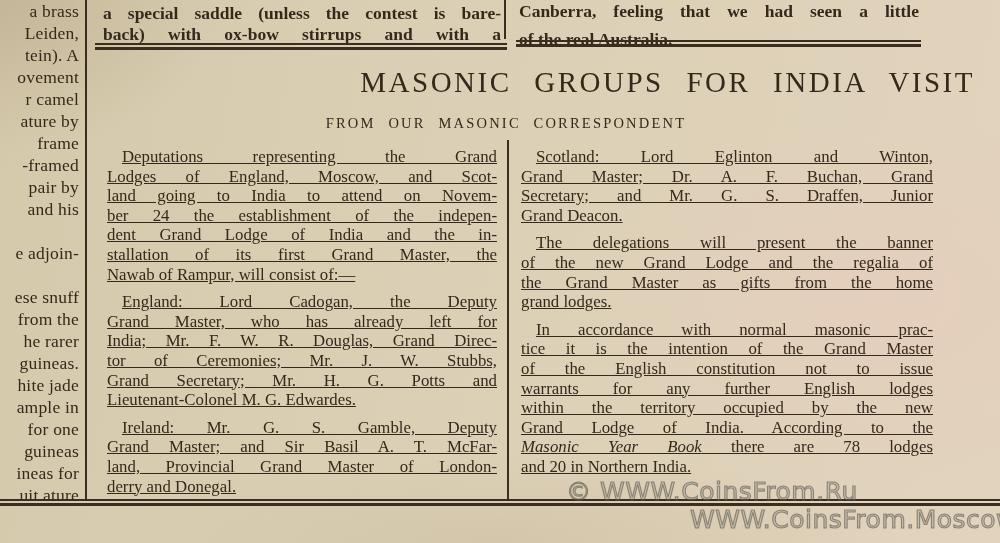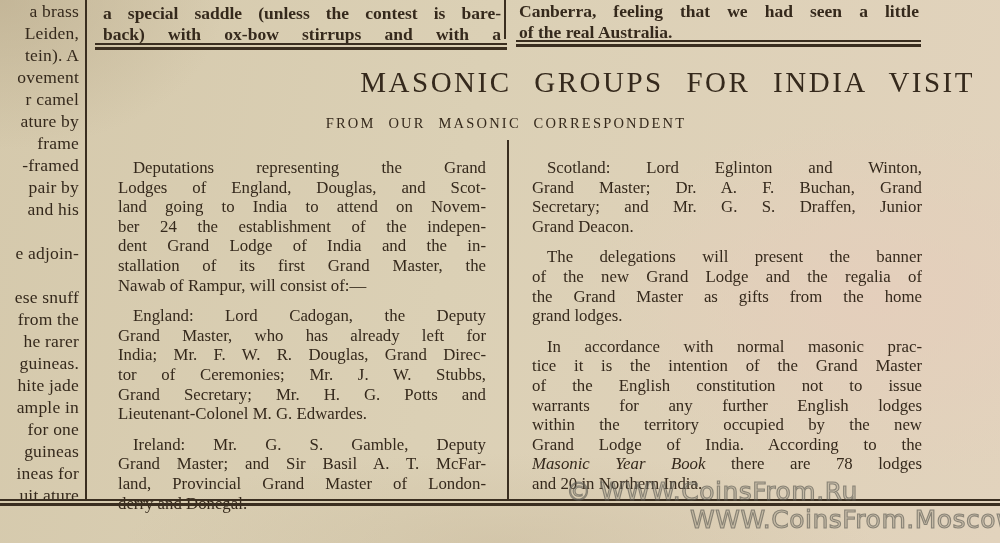--- a/index.html
+++ b/index.html
@@ -23,37 +23,37 @@
   .dblrule .thick{height:2.5px; background:var(--rule); margin-top:2.5px;}
   
   .left-strip{
     position:absolute; left:0; top:3; width:79px; text-align:right;
     font-size:17.5px; line-height:22px; letter-spacing:.2px; padding-right:3px;
   }
   .left-strip .stripline{height:22px; white-space:nowrap; overflow:hidden;}
   
   .topcol{position:absolute; font-size:17.5px; line-height:20.5px;}
   .topcol .topline{text-align:justify; text-align-last:justify;font-weight:bold;}
-  .topcol .topline.lastleft{text-align-last:left;}
+  .topcol .topline.lastleft{text-align-last:left;margin-top:7px;}
   #top-mid{left:103px; top:3px; width:398px;}
   #top-right{left:519px; top:1px; width:400px;}
   
   .headline{
     position:absolute; left:95px; top:66px; width:880px; text-align:right;
     font-size:29px; letter-spacing:2.5px; word-spacing:13px; white-space:nowrap;
   }
   .byline{
     position:absolute; left:81px; top:115px; width:850px; text-align:center;
     font-size:14.5px; letter-spacing:2.2px; word-spacing:7px;
   }
   
   .artcol{position:absolute; top:147px; font-size:16.8px;}
   #col-left{left:107px; width:390px;}
   #col-right{left:521px; width:412px;}
-  .paragraph{margin:11px;}
+  .paragraph{margin:0;text-decoration:underline;}
   .paragraph + .paragraph{margin-top:8px;}
   .bodyline{
     line-height:19.6px; height:19.6px; overflow:hidden;
     text-align:justify; text-align-last:justify; white-space:normal;
   }
   .bodyline.lastline{text-align-last:left;}
   .bodyline.firstline{text-indent:15px;}
   
   .wm{
     position:absolute; font-family:"DejaVu Sans","Liberation Sans",sans-serif;
@@ -117,21 +117,21 @@
     <div class="thin"></div>
       <div class="thick"></div>
   </div>
 
   <div class="headline">MASONIC GROUPS FOR INDIA VISIT</div>
   <div class="byline">FROM OUR MASONIC CORRESPONDENT</div>
 
   <div class="artcol" id="col-left">
       <div class="paragraph">
         <div class="bodyline firstline">Deputations representing the Grand</div>
-        <div class="bodyline">Lodges of England, Douglas, and Scot-</div>
+        <div class="bodyline">Lodges of England, Moscow, and Scot-</div>
         <div class="bodyline">land going to India to attend on Novem-</div>
         <div class="bodyline">ber 24 the establishment of the indepen-</div>
         <div class="bodyline">dent Grand Lodge of India and the in-</div>
         <div class="bodyline">stallation of its first Grand Master, the</div>
         <div class="bodyline lastline">Nawab of Rampur, will consist of:—</div>
       </div>
       <div class="paragraph">
         <div class="bodyline firstline">England: Lord Cadogan, the Deputy</div>
         <div class="bodyline">Grand Master, who has already left for</div>
         <div class="bodyline">India; Mr. F. W. R. Douglas, Grand Direc-</div>

